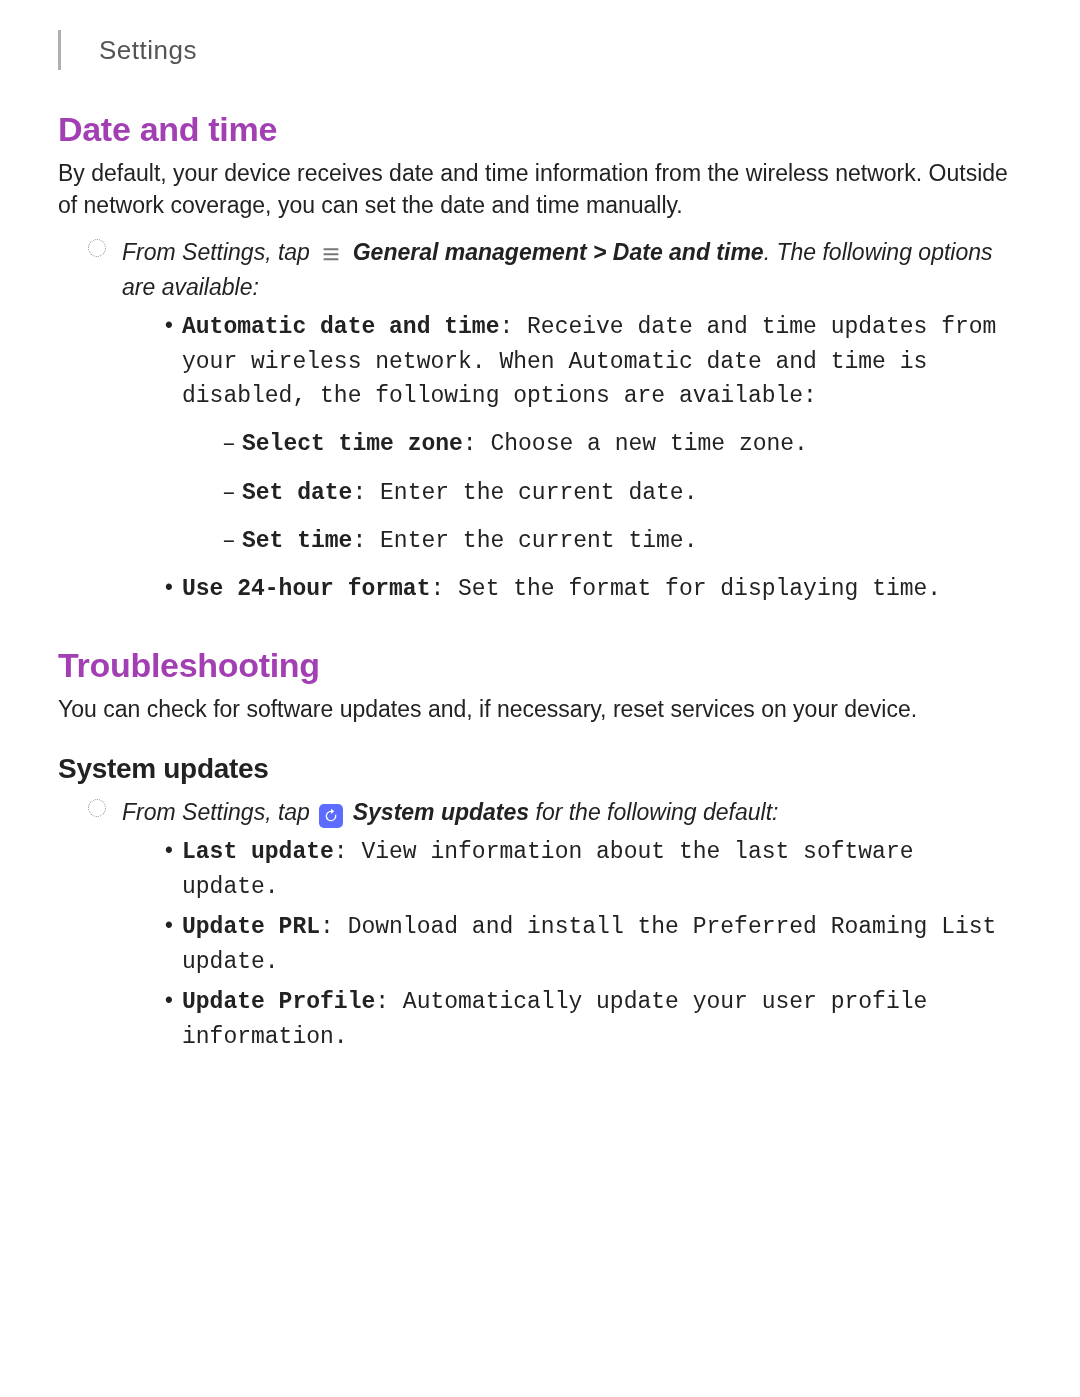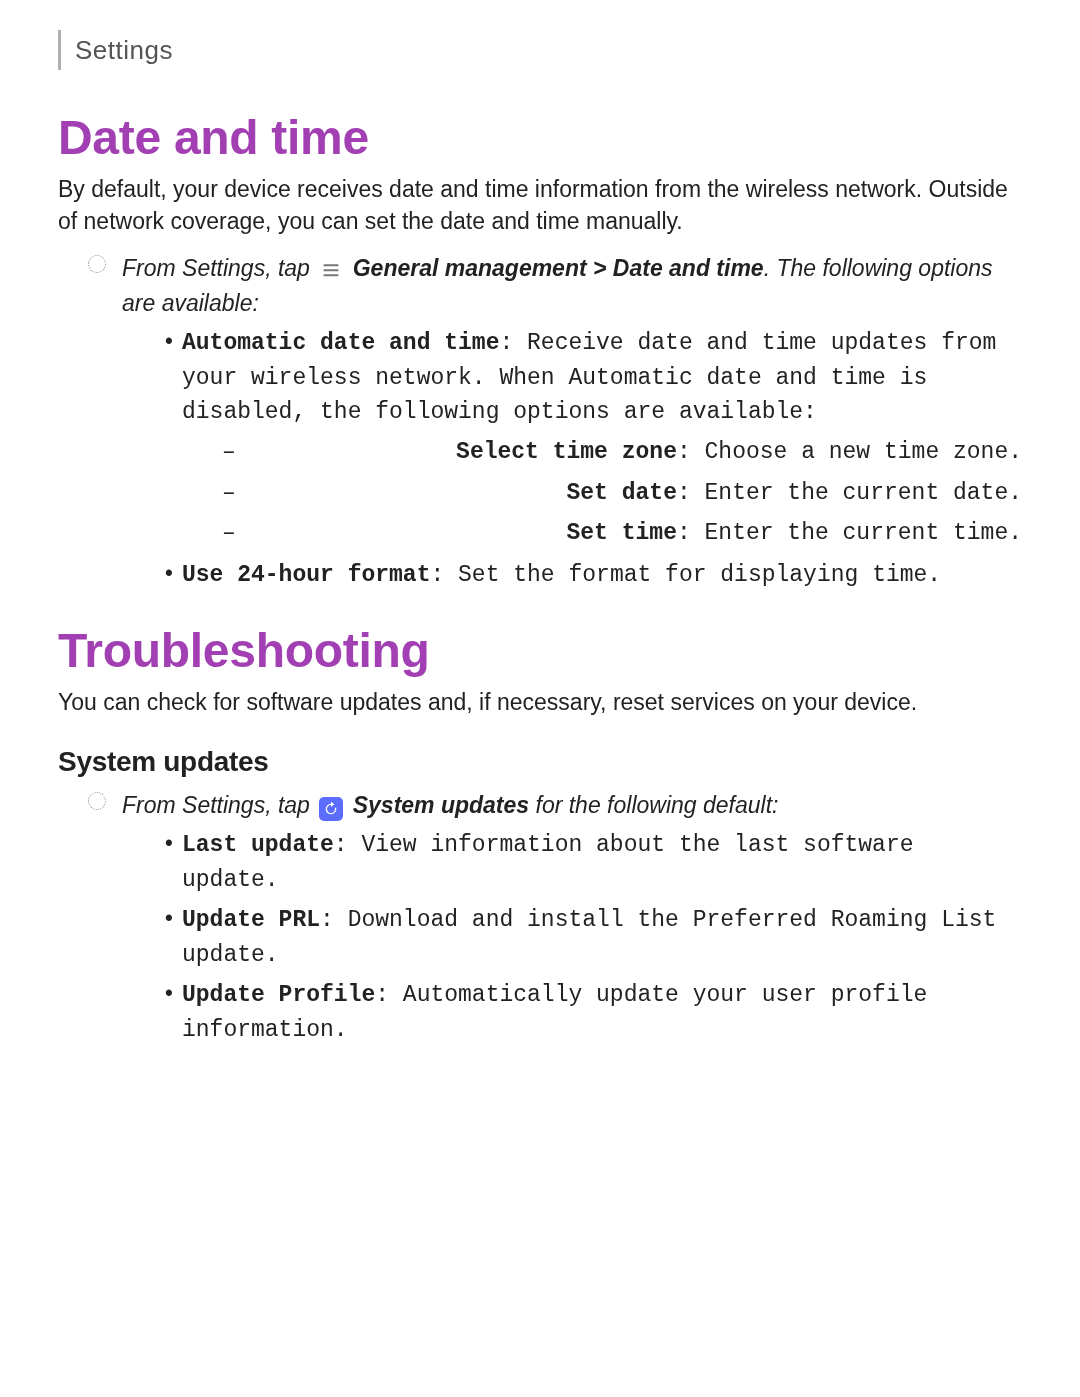--- a/index.html
+++ b/index.html
@@ -10,37 +10,38 @@
     background: #fff;
     color: #222;
   }
   .page {
     padding: 30px 58px 40px 58px;
   }
   .header {
     display: flex;
     align-items: center;
     margin-bottom: 40px;
+    gap: 24px;
   }
   .header-rule {
     width: 3px;
     height: 40px;
     background: #b0b0b0;
     margin-right: 14px;
   }
   .header-label {
     font-size: 26px;
     color: #555;
     letter-spacing: 0.5px;
   }
   h1.section {
     color: #a23fb3;
-    font-size: 48px;
+    font-size: 34px;
     font-weight: 700;
-    margin: 30px 0 6px 0;
+    margin: 39px 0 6px 0;
     letter-spacing: -0.3px;
   }
   h2.sub {
     color: #222;
     font-size: 28px;
     font-weight: 700;
     margin: 28px 0 2px 0;
     letter-spacing: -0.3px;
   }
   p.body {
@@ -104,22 +105,21 @@
     top: 0;
   }
   ul.dash {
     margin-left: 40px;
   }
   ul.dash > li {
     position: relative;
     font-size: 23px;
     line-height: 1.6;
     padding-left: 20px;
-    margin: 4px 0;
-    text-align: right;
+    margin: 12px 0;
   }
   ul.dash > li::before {
     content: "–";
     position: absolute;
     left: 0;
     top: 0;
   }
   .bold { font-weight: 700; }
 </style>
 </head>

